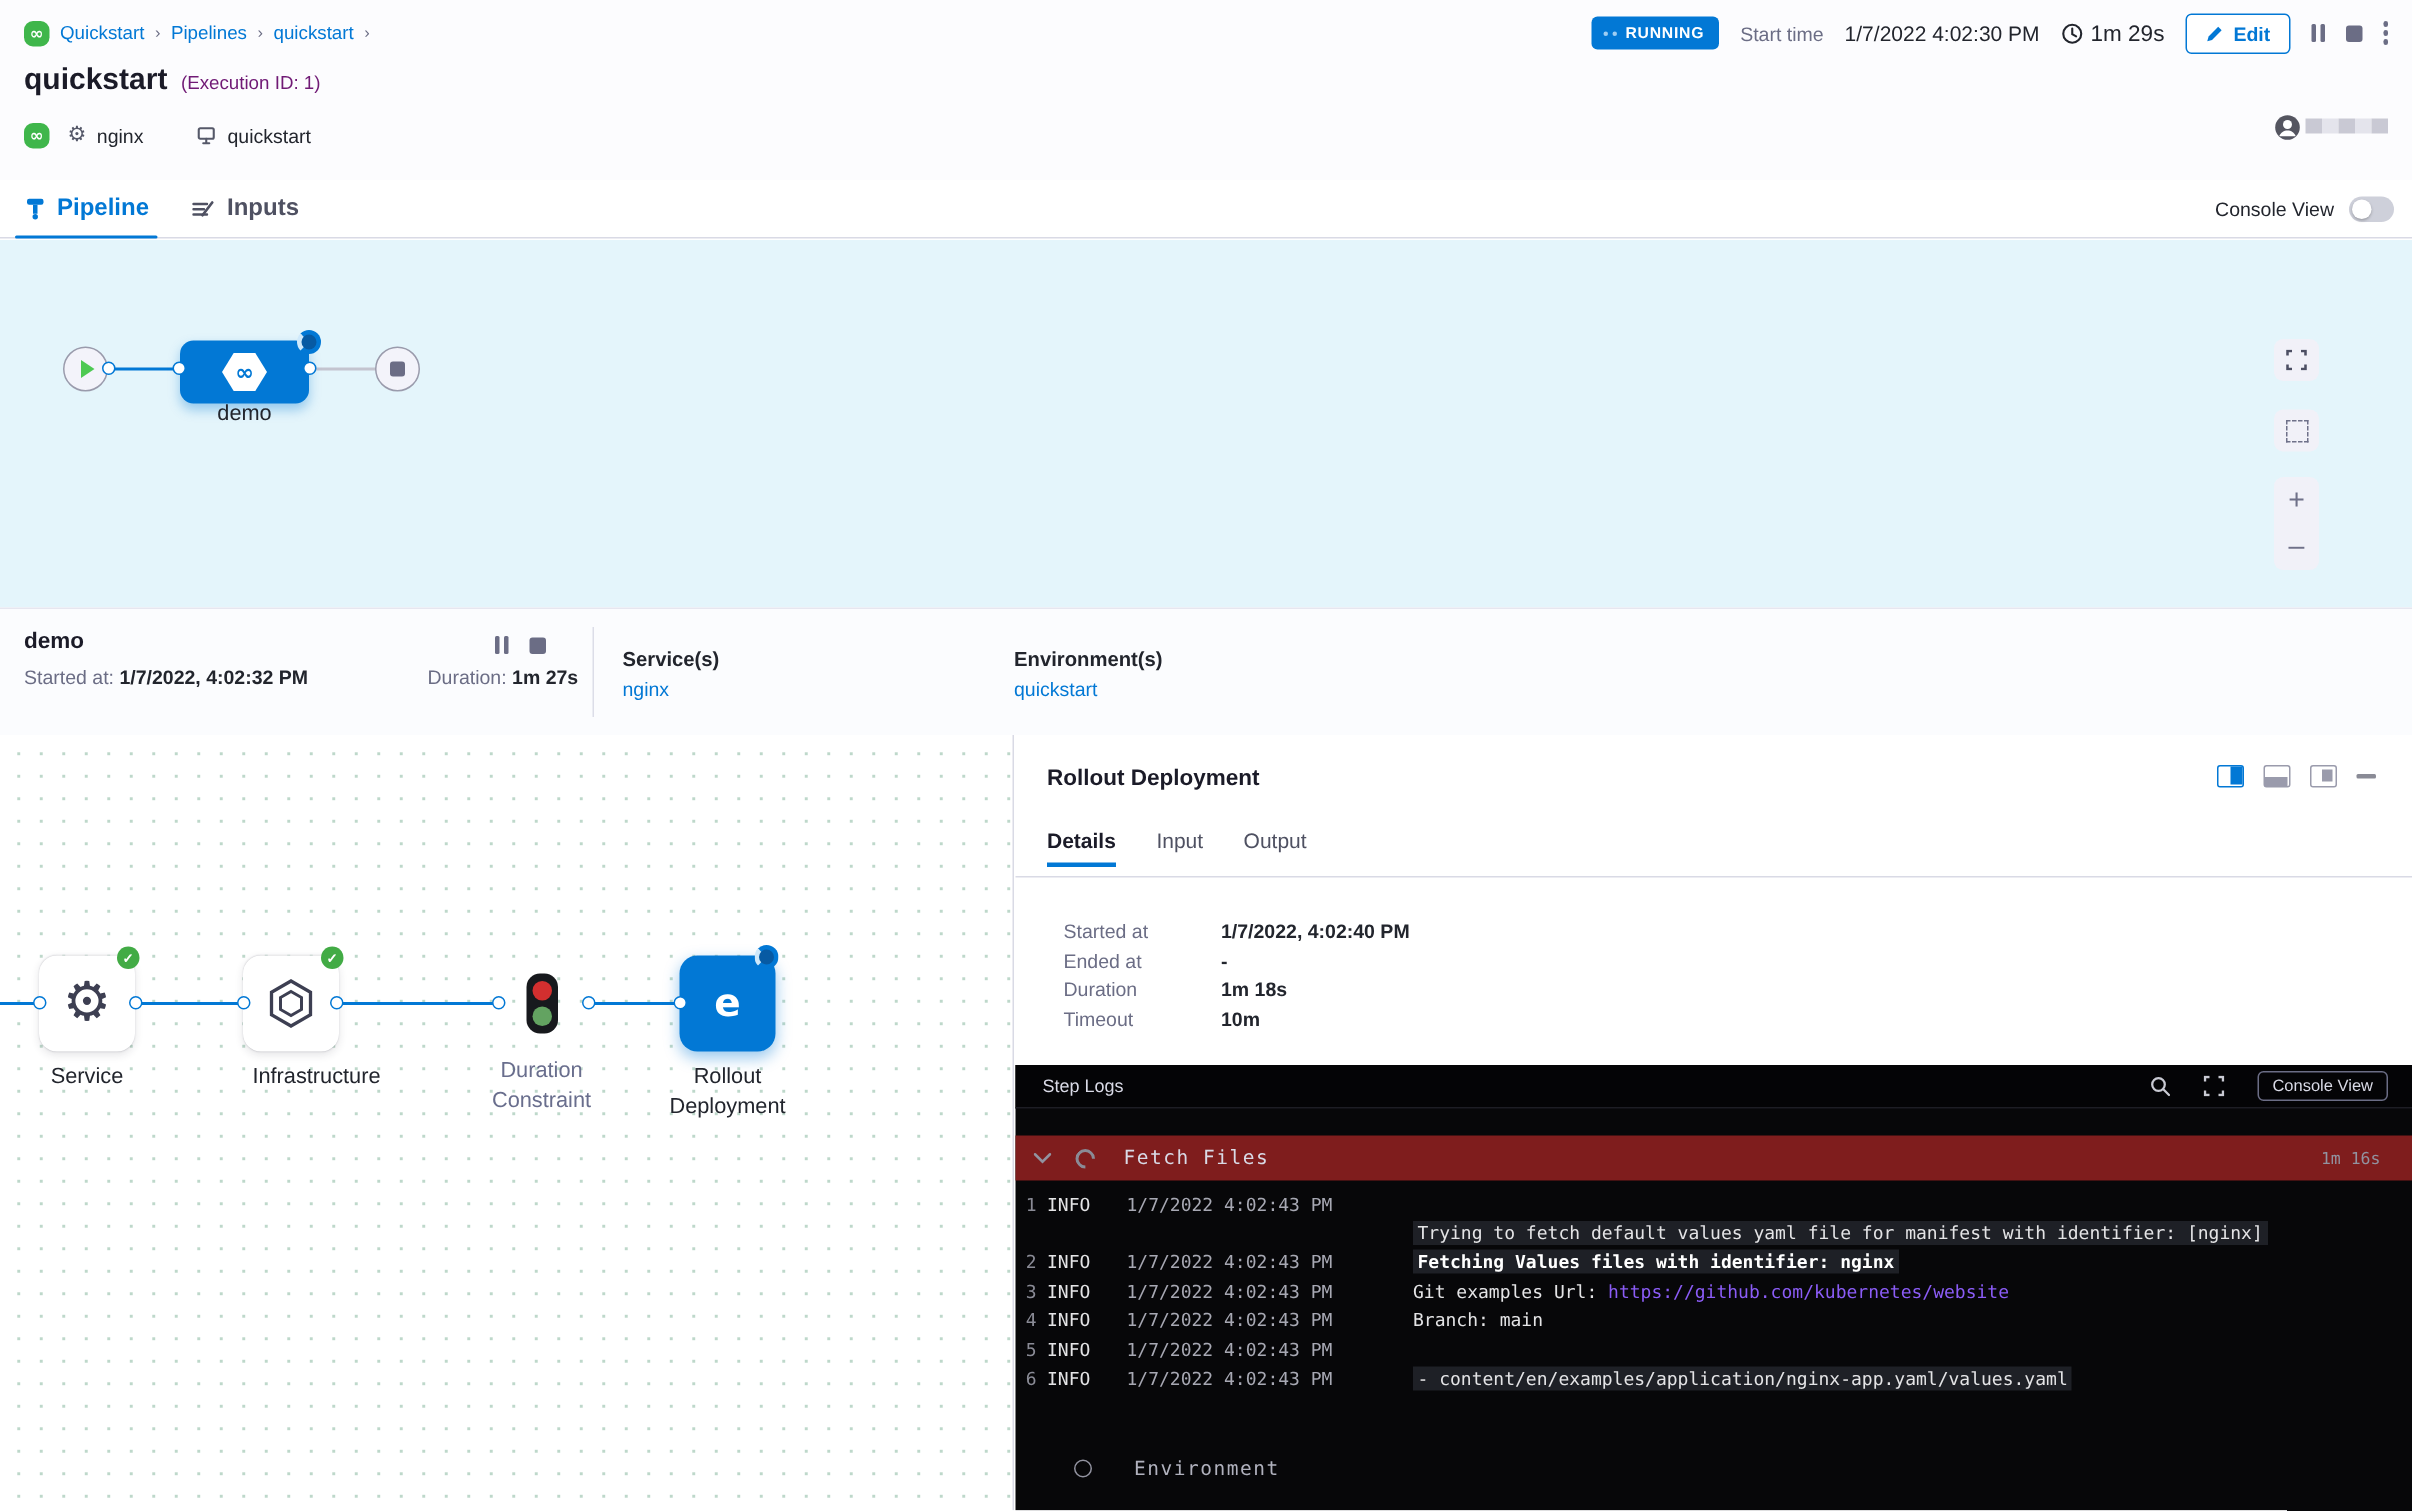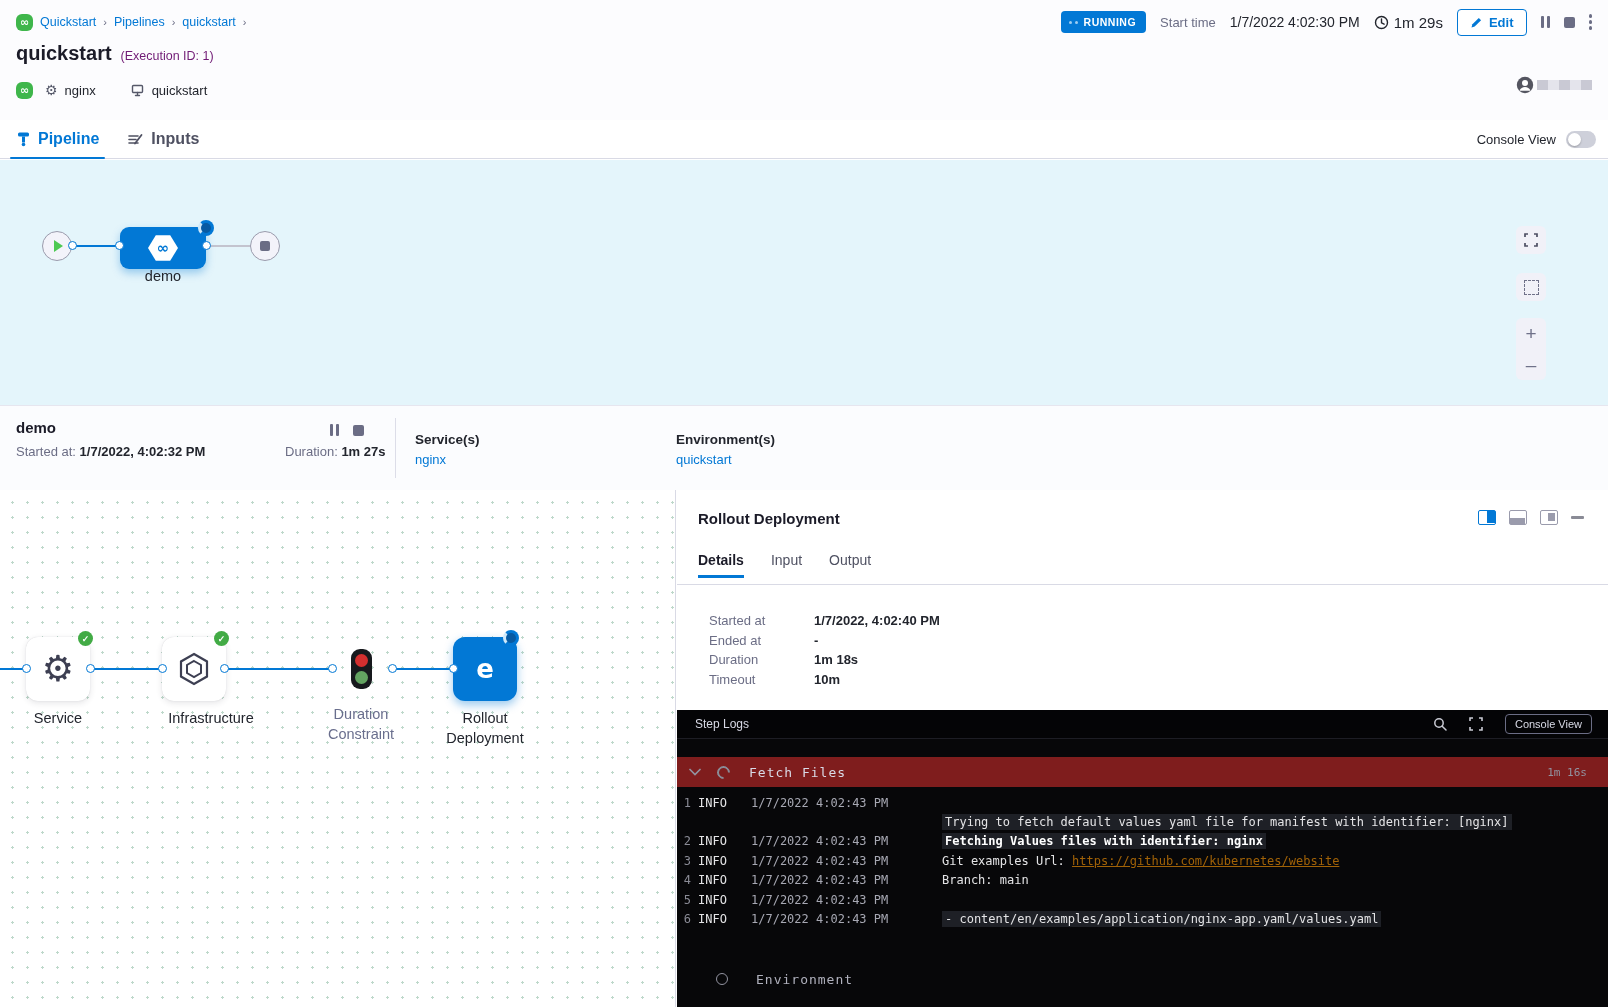--- a/index.html
+++ b/index.html
@@ -142,21 +142,21 @@
   .log-section-name { margin-left:19px; font-size:13px; color:#d9dae6; letter-spacing:1px; }
   .log-section-time { position:absolute; right:21px; font-size:11px; color:#9293a0; }
   .log-lines { position:absolute; left:0; top:83px; width:931px; }
   .log-row { display:flex; height:19.4px; align-items:center; font-size:12px; }
   .l-num { width:14px; text-align:right; color:#8a8b96; flex:none; }
   .l-level { width:36px; margin-left:7px; color:#e4e4e6; flex:none; }
   .l-time { width:163px; margin-left:17px; color:#a7a8b3; flex:none; }
   .l-msg { margin-left:28px; color:#e4e4e6; white-space:pre; }
   .l-msg.hl { background:#1e2026; padding:1px 3px; }
   .l-msg.bold { font-weight:bold; color:#fff; }
-  .l-msg a { color:#a16207; text-decoration:underline; cursor:pointer; }
+  .l-msg a { color:#8b5cf6; cursor:pointer; }
   .log-pending { position:absolute; left:0; top:254px; width:931px; height:30px; display:flex; align-items:center; cursor:pointer; }
   .pending-circle { margin-left:39px; width:12px; height:12px; border-radius:50%; border:1.6px solid #9293a0; }
   .pending-name { margin-left:28px; font-size:13px; color:#b0b1bd; letter-spacing:1px; }
 </style>
 </head>
 <body>
 
 <div class="app">
 
   <header class="topbar">

